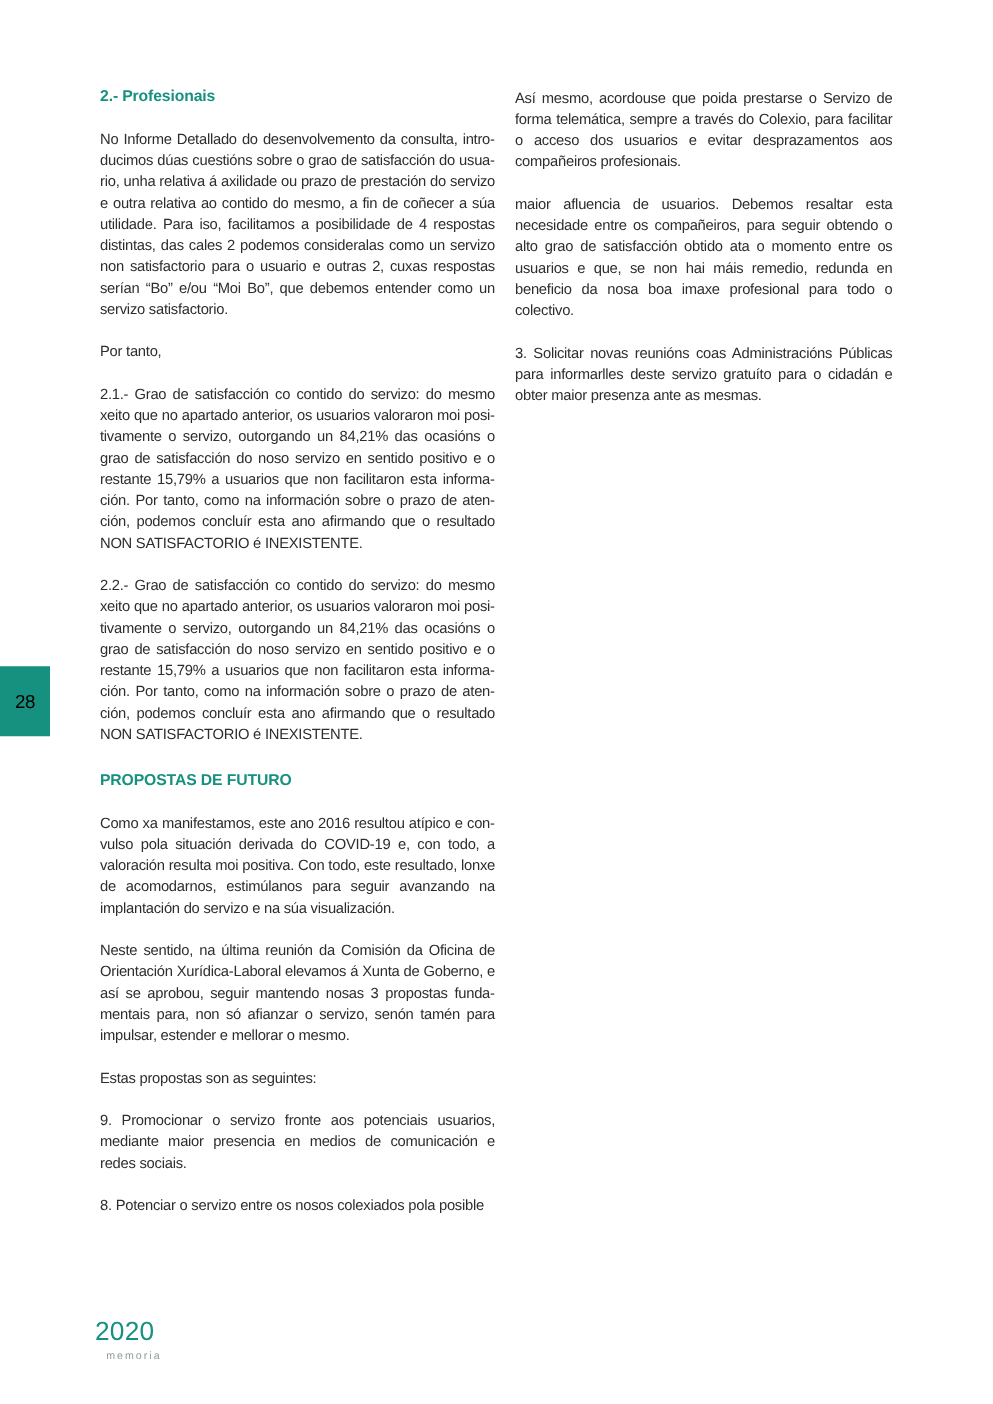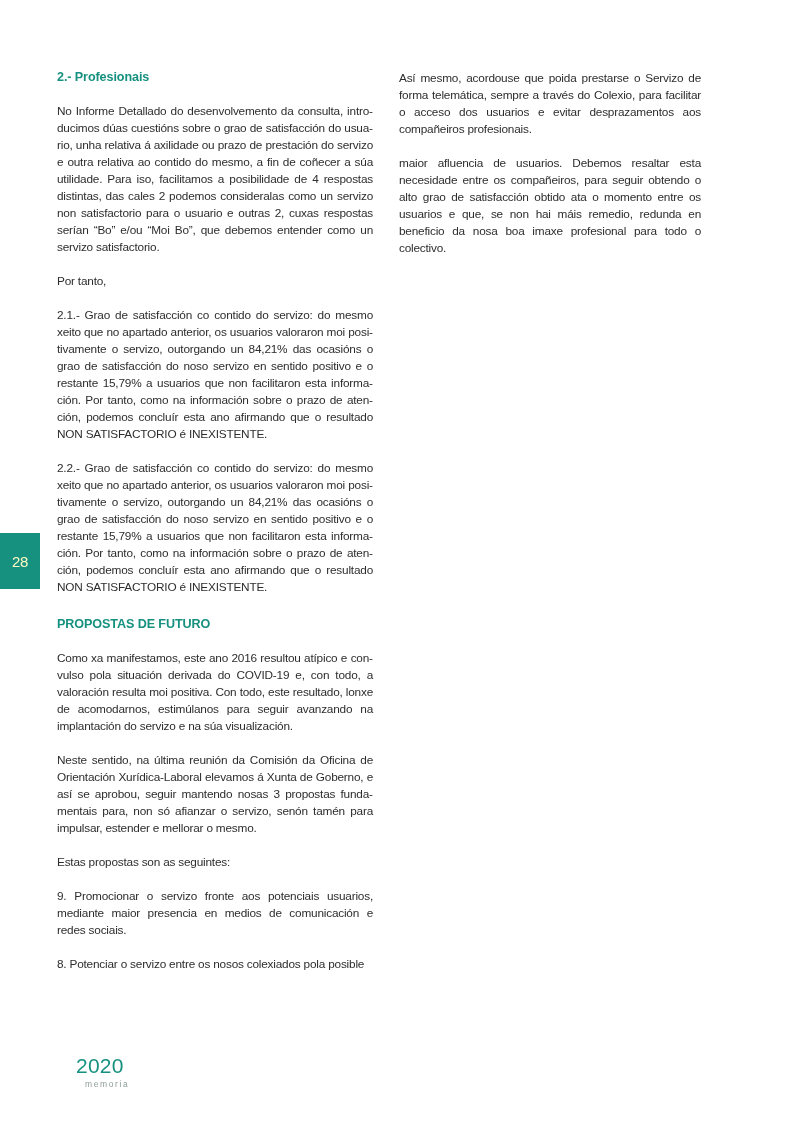--- a/index.html
+++ b/index.html
@@ -19,34 +19,34 @@
     inset: 0;
     background: #ffffff;
   }
   .page-badge {
     position: absolute;
     left: 0;
     top: 533px;
     width: 40px;
     height: 56px;
     background: var(--accent, #17917F);
-    color: #fef9c3;
+    color: #000000;
     display: flex;
     align-items: center;
     justify-content: center;
     font-size: 15px;
     letter-spacing: -0.3px;
   }
   .columns {
     position: absolute;
-    left: 57px;
+    left: 80px;
     top: 70px;
     width: 644px;
     display: flex;
-    gap: 26px;
+    gap: 16px;
   }
   .col-left  { width: 316px; }
   .col-right { width: 302px; }
   .col p {
     margin: 0 0 17px 0;
     font-size: 11.8px;
     line-height: 17px;
     letter-spacing: -0.2px;
     color: var(--body-text, #2d2d2d);
   }
@@ -97,20 +97,21 @@
       <p class="just">Como xa manifestamos, este ano 2016 resultou atípico e con­vulso pola situación derivada do COVID-19 e, con todo, a valo­ración resulta moi positiva. Con todo, este resultado, lonxe de acomodarnos, estimúlanos para seguir avanzando na implan­tación do servizo e na súa visualización.</p>
       <p class="just">Neste sentido, na última reunión da Comisión da Oficina de Orientación Xurídica-Laboral elevamos á Xunta de Goberno, e así se aprobou, seguir mantendo nosas 3 propostas funda­mentais para, non só afianzar o servizo, senón tamén para impulsar, estender e mellorar o mesmo.</p>
       <p>Estas propostas son as seguintes:</p>
       <p class="just">9. Promocionar o servizo fronte aos potenciais usuarios, mediante maior presencia en medios de comunicación e redes sociais.</p>
       <p class="just">8. Potenciar o servizo entre os nosos colexiados pola posible</p>
     </section>
 
     <section class="col col-right">
       <p class="just">Así mesmo, acordouse que poida prestarse o Servizo de forma telemática, sempre a través do Colexio, para facilitar o acceso dos usuarios e evitar desprazamentos aos compañei­ros profesionais.</p>
       <p class="just">maior afluencia de usuarios. Debemos resaltar esta necesida­de entre os compañeiros, para seguir obtendo o alto grao de satisfacción obtido ata o momento entre os usuarios e que, se non hai máis remedio, redunda en beneficio da nosa boa ima­xe profesional para todo o colectivo.</p>
+      <p class="just">3. Solicitar novas reunións coas Administracións Públicas para informarlles deste servizo gratuíto para o cidadán e obter maior presenza ante as mesmas.</p>
     </section>
 
   </main>
 
   <footer class="page-footer">
     <div class="footer-year">2020</div>
     <div class="footer-label">memoria</div>
   </footer>
 
 </div>

